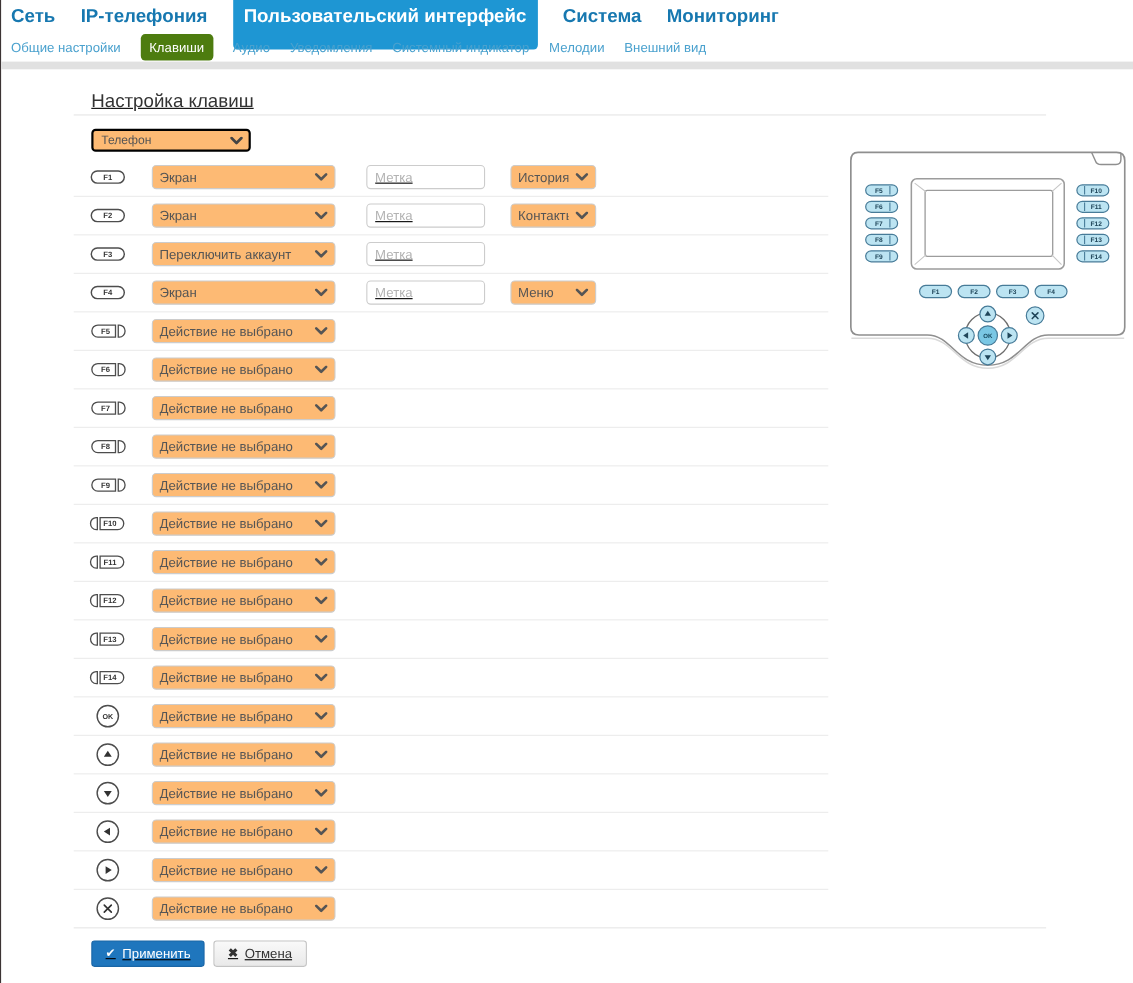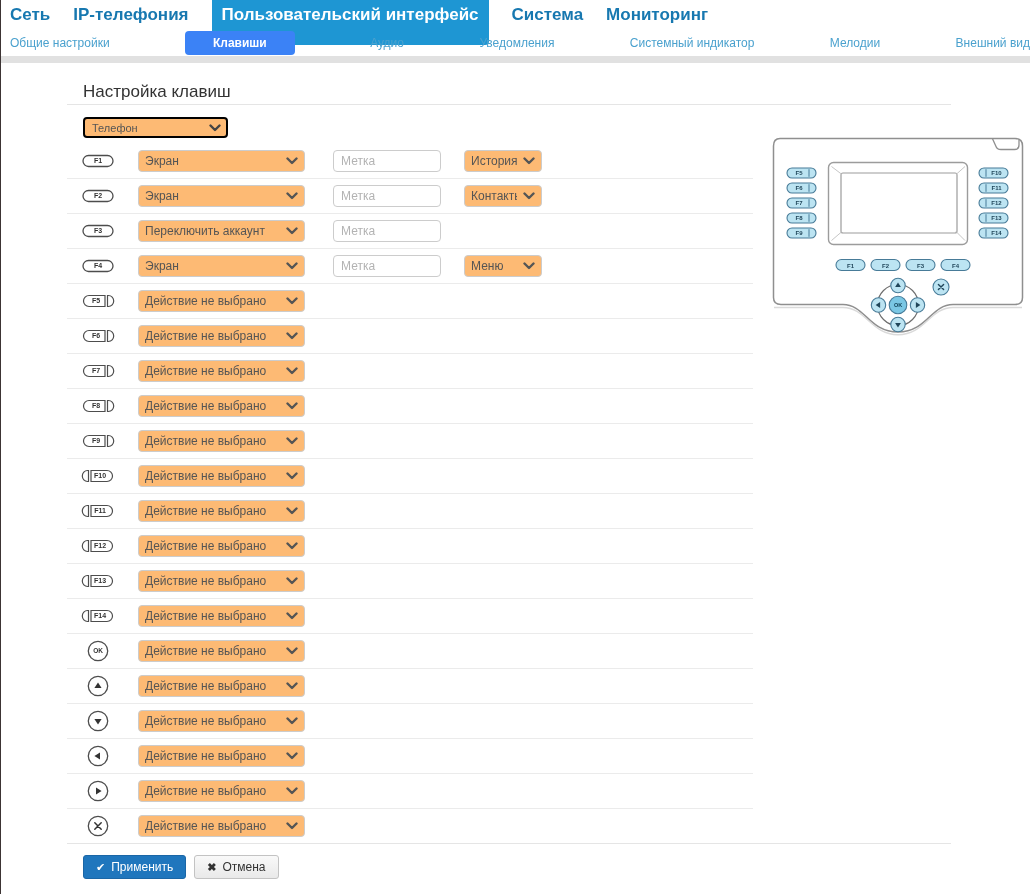--- a/index.html
+++ b/index.html
@@ -6,27 +6,27 @@
   html,body { margin:0; padding:0; }
   body {
     width:1030px; height:894px; background:#fff; position:relative; overflow:hidden;
     font-family:"Liberation Sans", sans-serif;
     border-left:1px solid #3c3434;
   }
   
   .topnav { display:flex; align-items:center; height:29px; padding-left:9px; gap:23px; }
   .tn-item { color:#1778b0; font-size:17px; font-weight:bold; cursor:pointer; text-decoration:none; white-space:nowrap; }
   .tn-item.active { background:#1e96d3; color:#fff; padding:20px 10px; border-radius:4px; }
-  .subnav { display:flex; align-items:center; height:27px; padding-left:9px; gap:18px;justify-content:space-between; }
+  .subnav { display:flex; align-items:center; height:27px; padding-left:9px; gap:18px; }
   .sn-item { color:#4aa1ce; font-size:12px; cursor:pointer; text-decoration:none; white-space:nowrap; }
-  .sn-item.active { background:#3b82f6; color:#fff; padding:5px 28px; border-radius:4px;font-weight:bold; }
+  .sn-item.active { background:#4d7c0f; color:#fff; padding:5px 8px; border-radius:4px; }
   .gray-band { height:7px; background:#e1e1e1; }
 
   
-  .content { margin-left:66px; width:884px; padding-top:20px; }
+  .content { margin-left:66px; width:884px; padding-top:20px;text-decoration:underline; }
   h2.page-title { margin:0; padding:0 0 4px 16px; font-size:17px; font-weight:400; color:#333;
     border-bottom:1px solid #e5e5e5; line-height:17px; }
 
   .mode-wrap { margin:12px 0 6px 16px; }
   .sel { position:relative; display:inline-block; }
   select {
     appearance:none; -webkit-appearance:none; -moz-appearance:none;
     border:1px solid #ccc; border-radius:4px; background:#fdba74; color:#555;
     font-family:"Liberation Sans",sans-serif; font-size:12px;
     height:22px; padding:0 24px 0 6px; width:100%;

